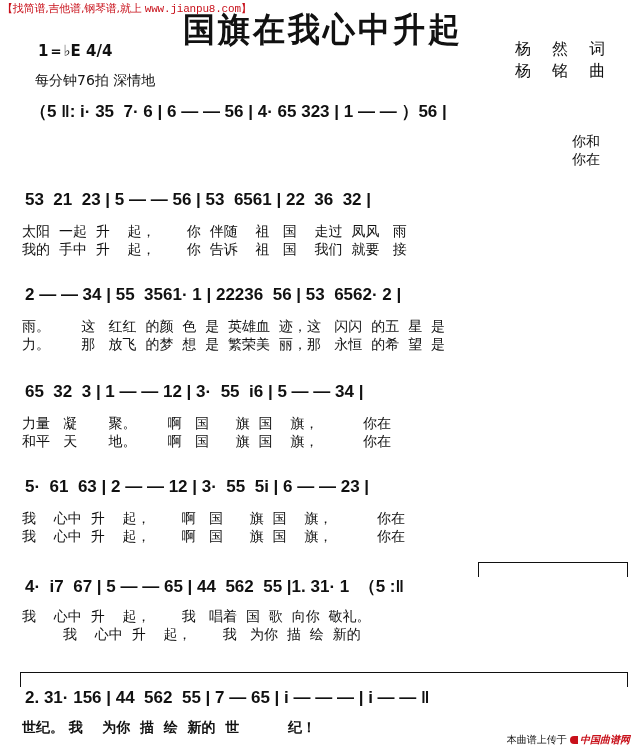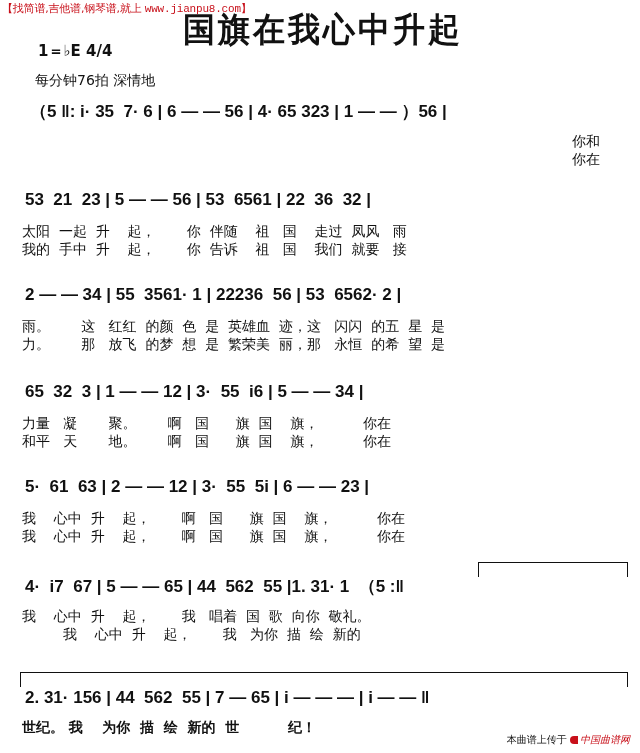--- a/index.html
+++ b/index.html
@@ -12,34 +12,36 @@
   .tempo{left:35px;top:72px;font-size:14px;white-space:nowrap;}
   .credits{left:515px;top:38px;font-size:16px;line-height:22px;letter-spacing:8px;}
   .row{position:absolute;left:0;width:640px;}
   .notes{position:absolute;left:0;width:636px;height:26px;font-size:17px;font-weight:bold;font-family:"Liberation Sans",sans-serif;}
   .note{position:absolute;top:0;white-space:pre;}
   .lyr{position:absolute;left:0;width:640px;font-size:14px;font-family:"DejaVu Serif","Liberation Serif",serif;white-space:pre;}
   .lyrtxt{position:absolute;white-space:pre;}
   .volta{position:absolute;border-top:1.5px solid #111;border-left:1.5px solid #111;height:14px;font-size:10px;font-style:italic;padding-left:2px;}
   .volta.r{border-right:1.5px solid #111;}
   .footer{right:10px;bottom:6px;font-size:10px;white-space:nowrap;}
-  .footer .logo{color:#c8101a;font-weight:normal;font-style:italic;}
+  .footer .logo{color:#c8101a;font-weight:bold;font-style:italic;}
   .footer .sq{display:inline-block;width:8px;height:8px;background:#c8101a;border-radius:4px 0 0 4px;vertical-align:-1px;margin-right:2px;}
 </style>
 </head>
 <body>
 
 <div class="abs banner">
   <span>【找简谱,吉他谱,钢琴谱,就上 </span><span class="url">www.jianpu8.com</span><span>】</span>
 </div>
 
 <div class="abs title">国旗在我心中升起</div>
 <div class="abs key">1＝♭E  4/4</div>
 <div class="abs tempo">每分钟76拍  深情地</div>
 <div class="abs credits">
+  <div>杨  然  词</div>
+  <div>杨  铭  曲</div>
 </div>
 
 <div class="row" style="top:100px;">
   <div class="notes">
     <span class="note" style="left:30px;">（5 ‖: i· 35  7· 6 | 6 — — 56 | 4· 65 323 | 1 — — ）56 |</span>
   </div>
   <div class="lyr" style="top:33px;"><span class="lyrtxt" style="left:572px;">你和</span></div>
   <div class="lyr" style="top:51px;"><span class="lyrtxt" style="left:572px;">你在</span></div>
 </div>
 

